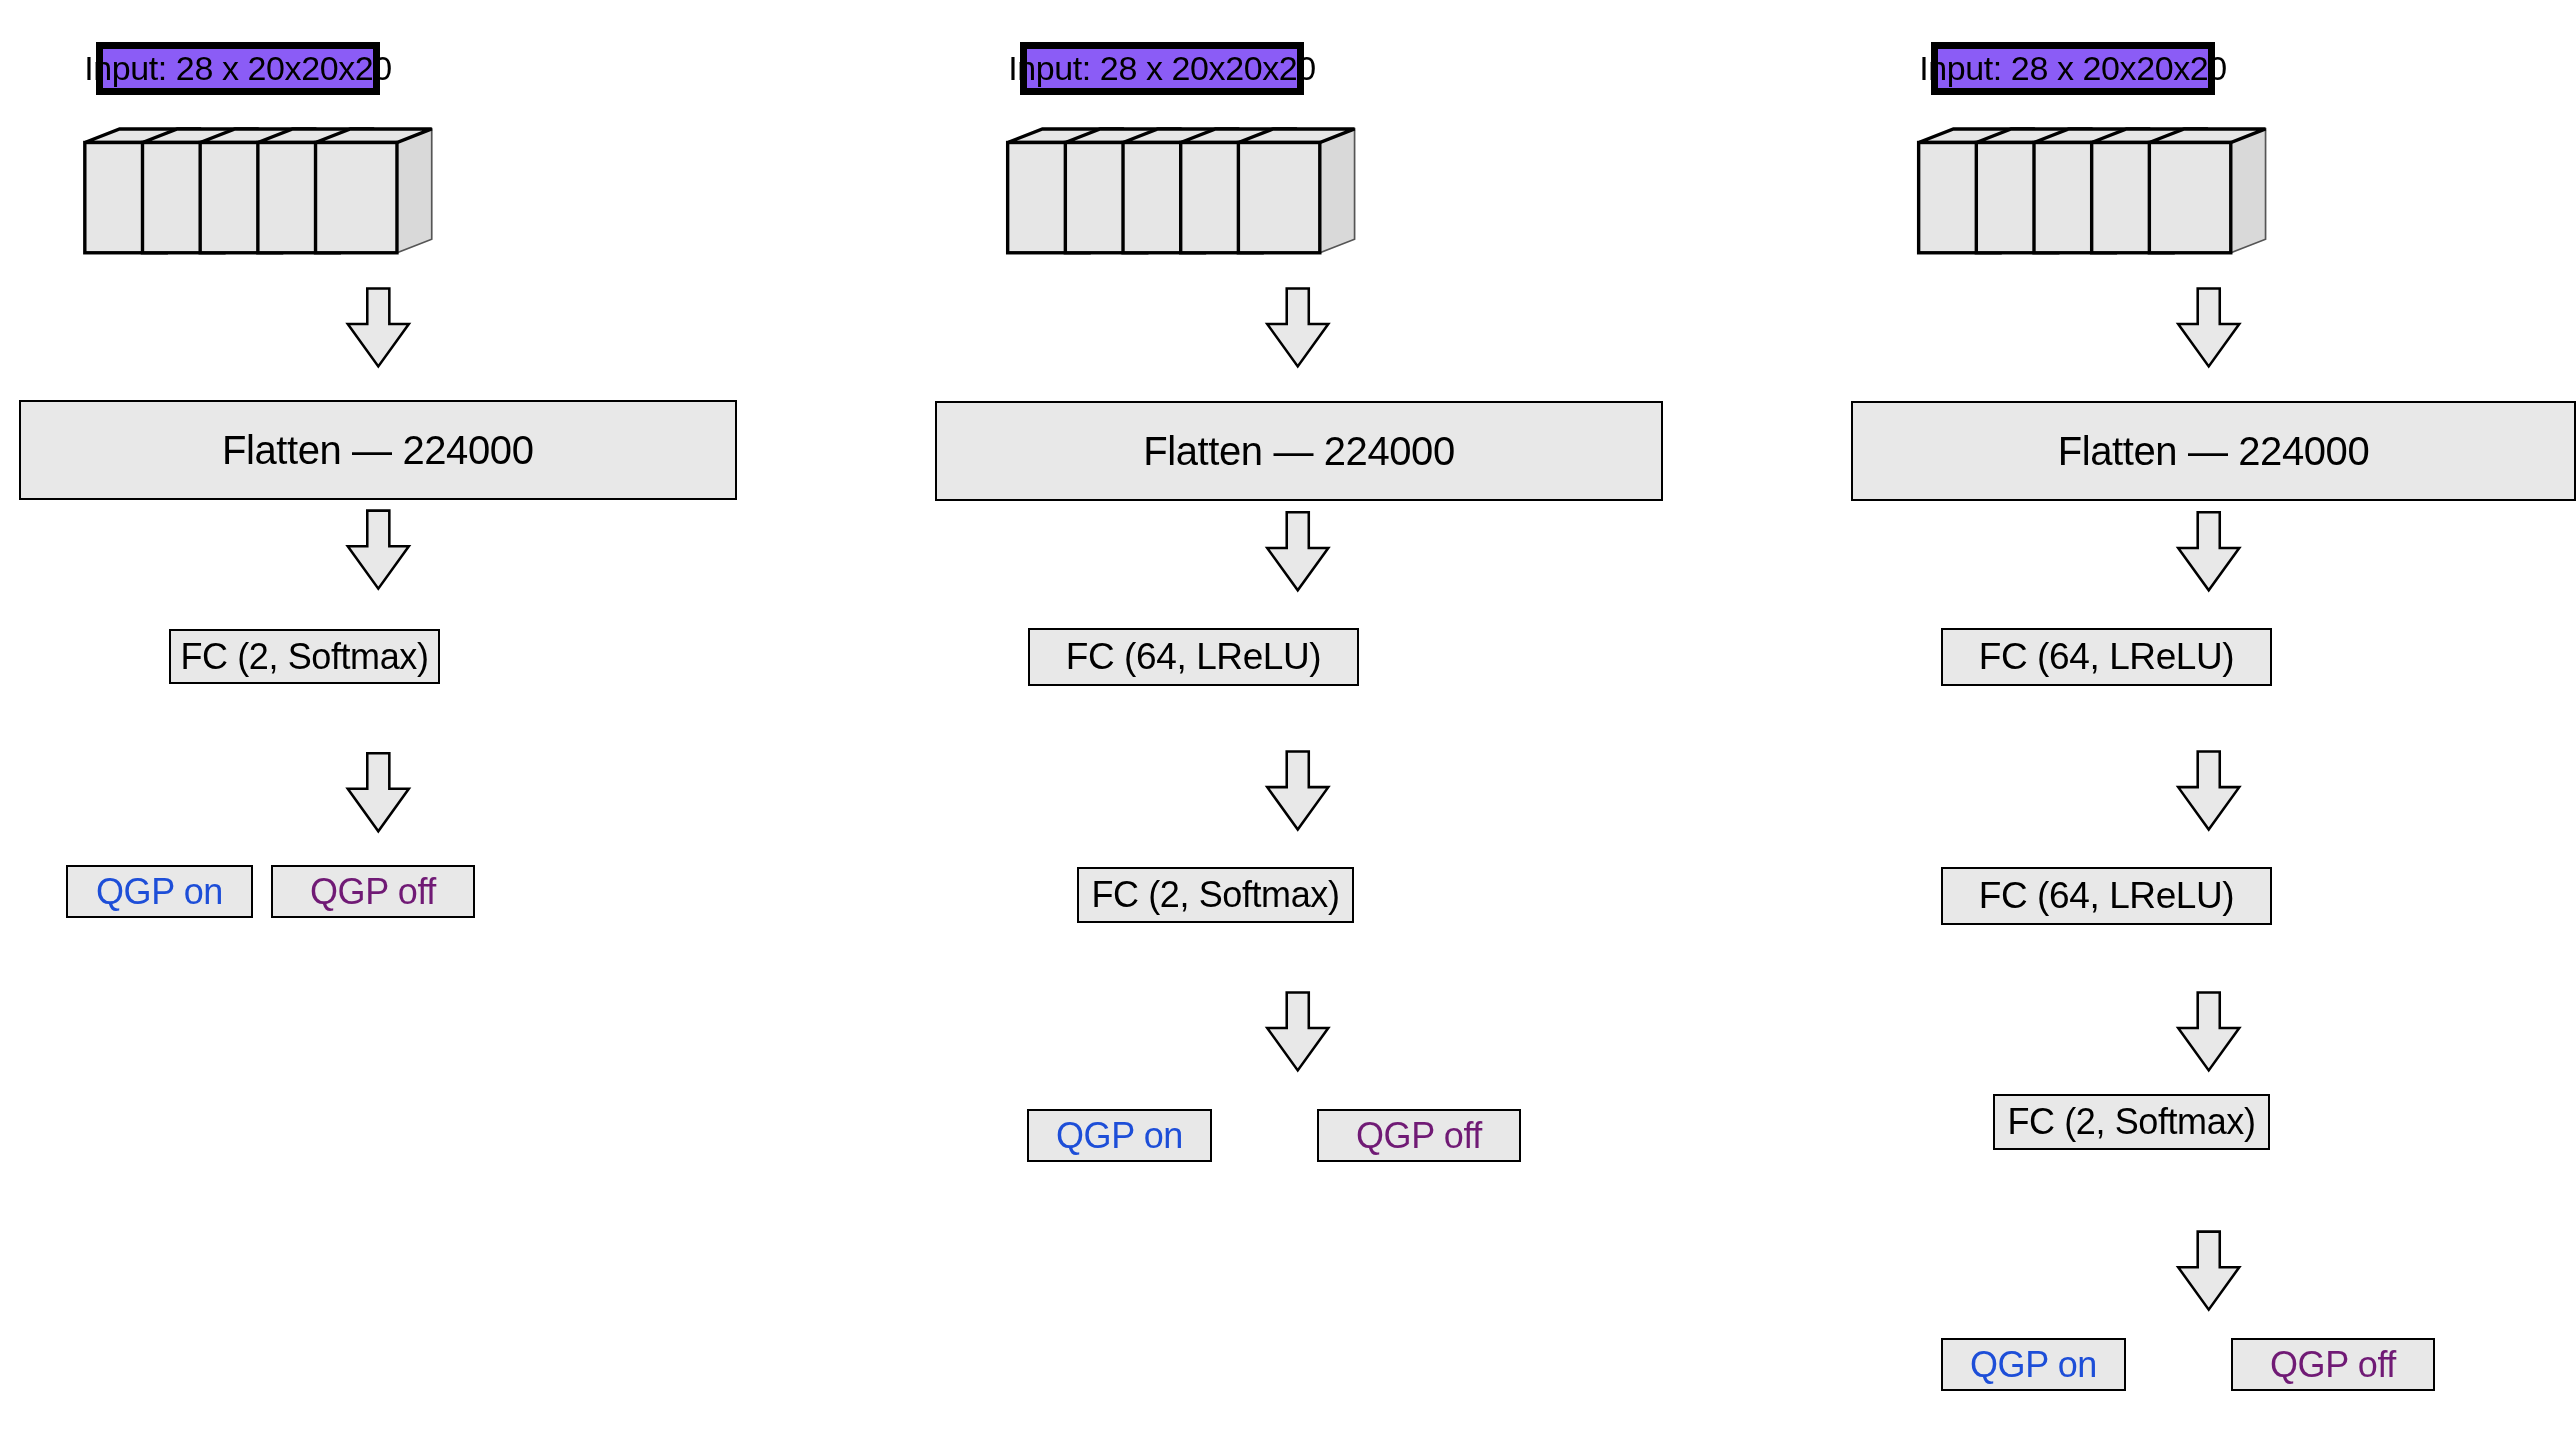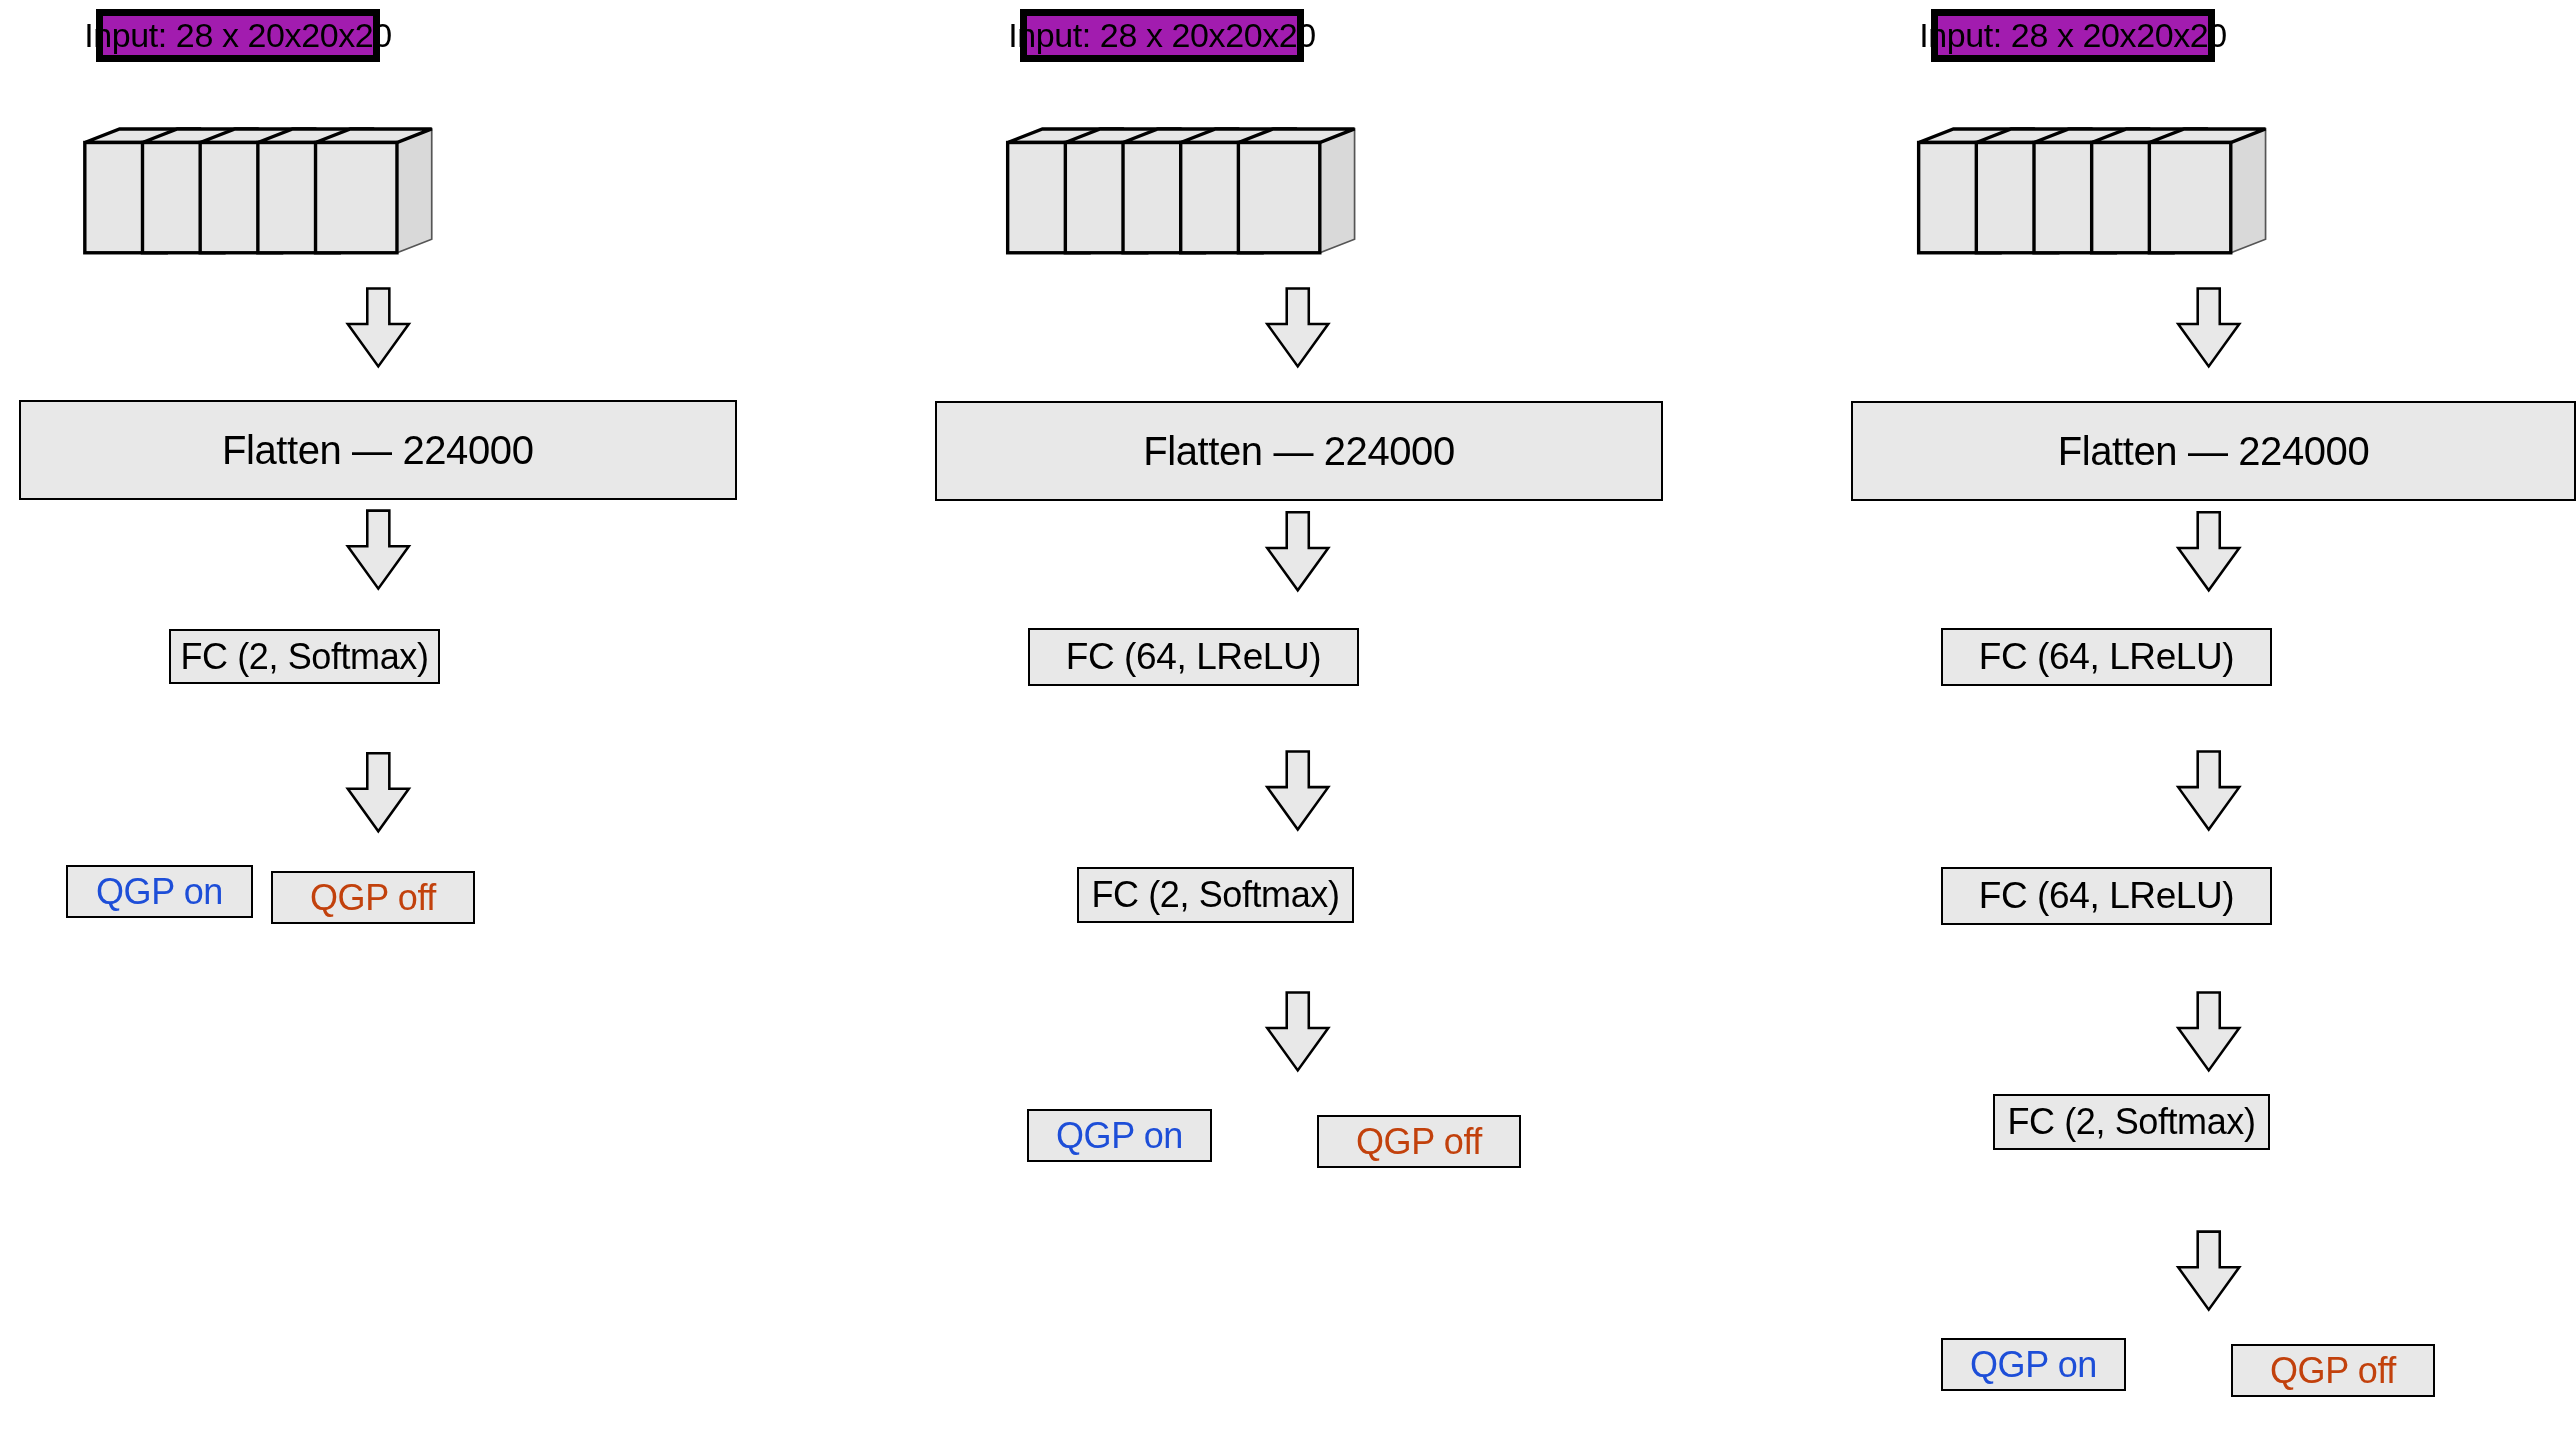--- a/index.html
+++ b/index.html
@@ -26,25 +26,26 @@
     background: #e8e8e8;
     border: 2.5px solid #000000;
     display: flex;
     align-items: center;
     justify-content: center;
     color: #000000;
     white-space: nowrap;
     letter-spacing: -0.4px;
   }
   .node.title-box {
-    background: #a21caf;
+    background: #8b5cf6;
     border-width: 7.6px;
+    margin-top: 33px;
   }
   .node.qgp-on { color: #1d4ed8; }
-  .node.qgp-off { color: #c2410c; margin-top: 6px; }
+  .node.qgp-off { color: #701a75; }
 </style>
 </head>
 <body>
 
 <svg id="canvas" viewBox="0 0 3037 1713" xmlns="http://www.w3.org/2000/svg">
 
   <defs>
 
     <g id="cuboid">
 

